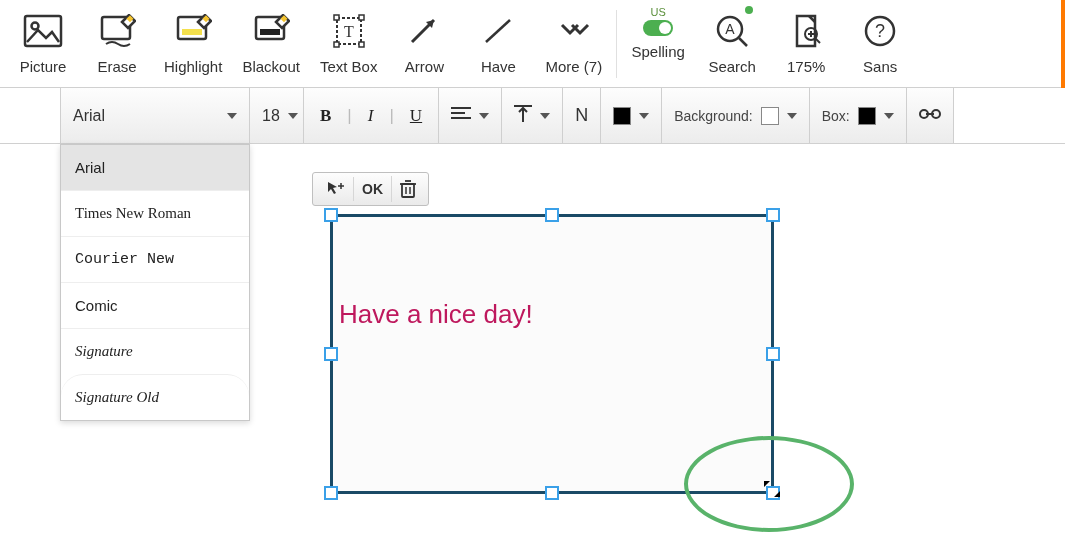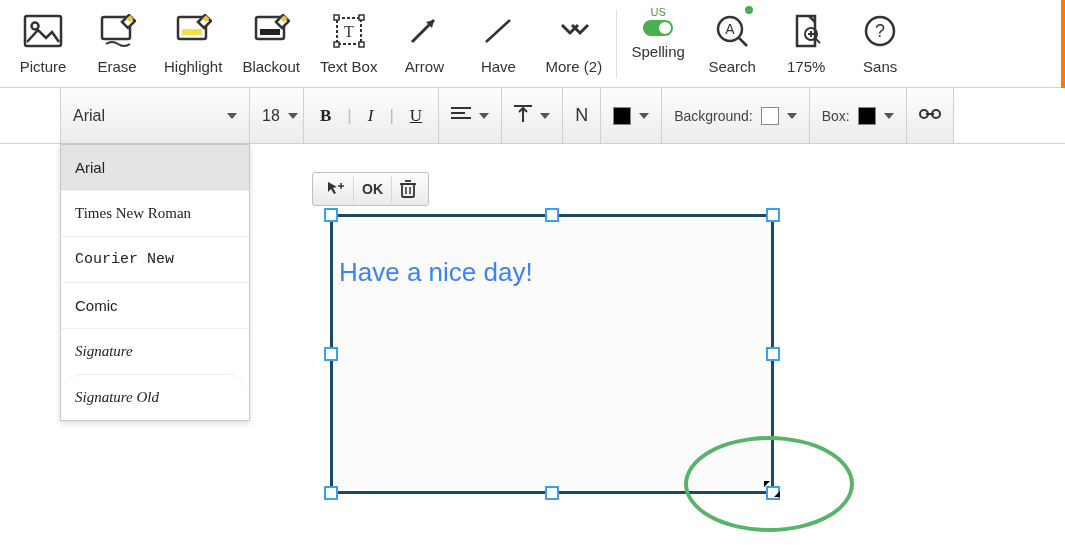--- a/index.html
+++ b/index.html
@@ -158,21 +158,22 @@
     left:330px; top:70px;
     width:444px; height:280px;
     border:3px solid #1a4a66;
     background:#fbfbfb;
     z-index:2;
   }
   .textbox .content{
     padding:40px 6px 6px 6px;
     font-size:26px;
     font-family:Arial,sans-serif;
-    color:#3b82f6;
+    color:#be185d;
+    margin-top:42px;
   }
   .handle{
     position:absolute;
     width:14px;height:14px;
     background:#fff;
     border:2px solid #3aa0e8;
   }
   .h-tl{ left:-9px; top:-9px;}
   .h-tm{ left:50%; top:-9px; margin-left:-7px;}
   .h-tr{ right:-9px; top:-9px;}
@@ -286,21 +287,21 @@
     <div class="tlabel">Have</div>
   </div>
 
   <div class="tool-btn">
     <div class="ticon">
       <svg width="36" height="28" viewBox="0 0 36 28">
         <path d="M6 8 L14 16 L22 8" fill="none" stroke="#333" stroke-width="3"></path>
         <path d="M16 8 L24 16 L32 8" fill="none" stroke="#333" stroke-width="3"></path>
       </svg>
     </div>
-    <div class="tlabel">More (2)</div>
+    <div class="tlabel">More (7)</div>
   </div>
 
   <div class="tool-divider"></div>
 
   <div class="tool-btn spelling-extra" style="padding-top:2px;">
     <div class="lang-tag">us</div>
     <div class="toggle"></div>
     <div class="tlabel" style="text-align:right;">Spelling</div>
   </div>
 

